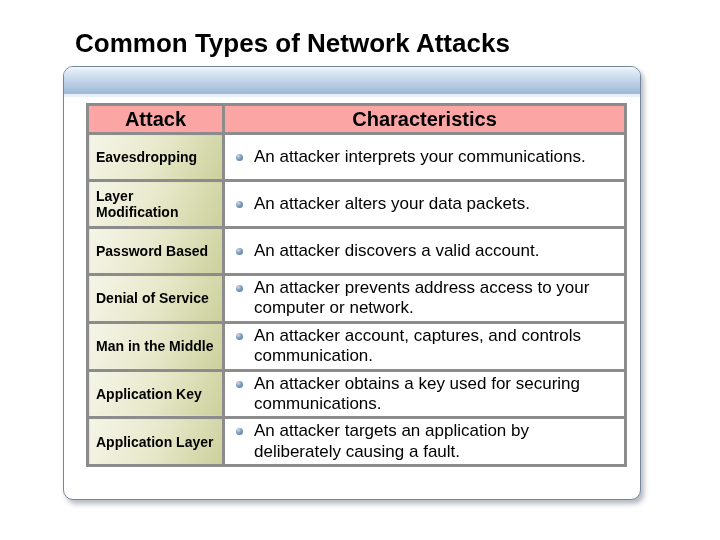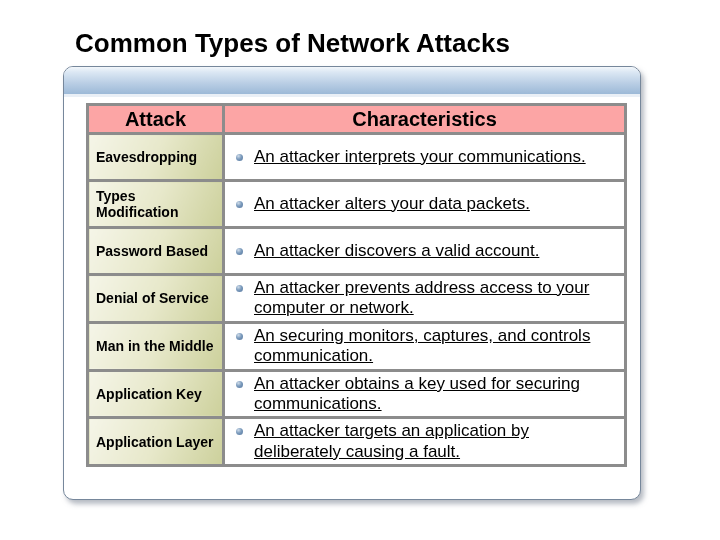--- a/index.html
+++ b/index.html
@@ -79,21 +79,21 @@
     vertical-align: middle;
   }
   .char-inner { display: flex; align-items: flex-start; }
   .bullet {
     flex: 0 0 auto;
     width: 7px; height: 7px;
     border-radius: 50%;
     margin: 7px 11px 0 0;
     background: radial-gradient(circle at 35% 30%, #cfdcea 0%, #7d9cbd 45%, #53749c 100%);
   }
-  .char-text { display: block; text-decoration: underline; }
+  .char-text { display: block; }
 </style>
 </head>
 <body>
 
 <h1 class="slide-title">Common Types of Network Attacks</h1>
 
 <div class="panel">
   <div class="panel-band"></div>
 </div>
 
@@ -112,21 +112,21 @@
     <tr>
       <td class="attack">Eavesdropping</td>
       <td class="char">
         <div class="char-inner">
           <span class="bullet"></span>
           <span class="char-text">An attacker interprets your communications.</span>
         </div>
       </td>
     </tr>
     <tr>
-      <td class="attack">Types Modification</td>
+      <td class="attack">Layer Modification</td>
       <td class="char">
         <div class="char-inner">
           <span class="bullet"></span>
           <span class="char-text">An attacker alters your data packets.</span>
         </div>
       </td>
     </tr>
     <tr>
       <td class="attack">Password Based</td>
       <td class="char">
@@ -143,21 +143,21 @@
           <span class="bullet"></span>
           <span class="char-text">An attacker prevents address access to your computer or network.</span>
         </div>
       </td>
     </tr>
     <tr>
       <td class="attack">Man in the Middle</td>
       <td class="char">
         <div class="char-inner">
           <span class="bullet"></span>
-          <span class="char-text">An securing monitors, captures, and controls communication.</span>
+          <span class="char-text">An attacker account, captures, and controls communication.</span>
         </div>
       </td>
     </tr>
     <tr>
       <td class="attack">Application Key</td>
       <td class="char">
         <div class="char-inner">
           <span class="bullet"></span>
           <span class="char-text">An attacker obtains a key used for securing communications.</span>
         </div>

